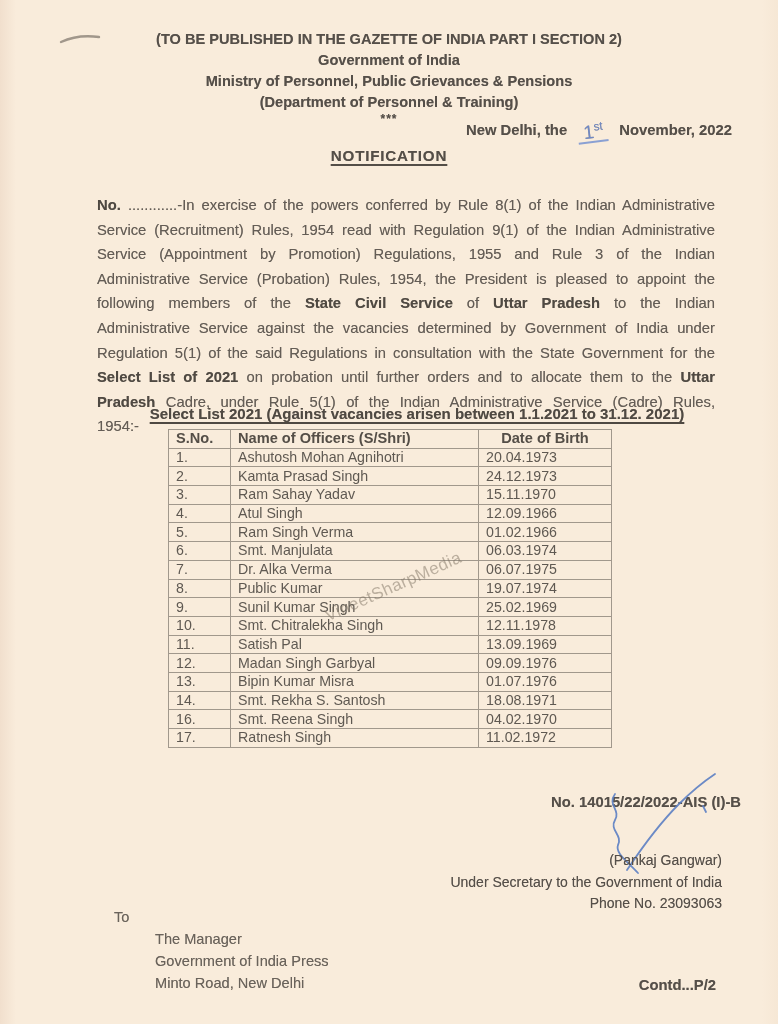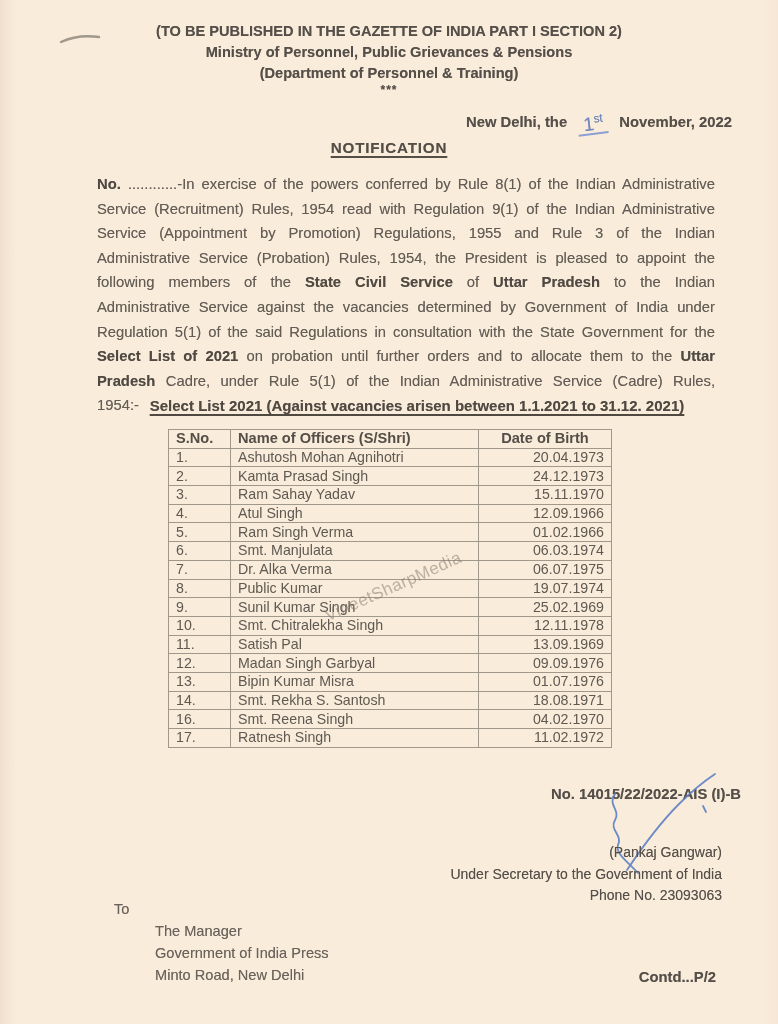--- a/index.html
+++ b/index.html
@@ -11,21 +11,21 @@
     width: 778px;
     height: 1024px;
     margin: 0 auto;
     background: linear-gradient(90deg, #f1dfcd 0px, #f9ecdb 16px, #f9ecdb 762px, #f6e7d5 778px);
     color: #625b54;
     overflow: hidden;
   }
   .seg-bold { font-weight: bold; color: #4f4942; }
 
   
-  .inktext { text-shadow: 0 0 0.6px rgba(98,91,84,0.55); }
+  .inktext { text-shadow: 0 0 0.6px rgba(98,91,84,0.55); margin-top: 8px; }
 
   .doc-header {
     position: absolute;
     top: 21px; left: 0; right: 0;
     text-align: center;
     font-size: 14.6px;
     font-weight: bold;
     color: #554f49;
     line-height: 21px;
   }
@@ -62,21 +62,21 @@
     color: #544e47;
   }
   .doc-title span {
     text-decoration: underline;
     text-underline-offset: 3px;
     text-decoration-thickness: 1.5px;
   }
 
   .body-par {
     position: absolute;
-    top: 172px; left: 97px;
+    top: 185px; left: 97px;
     width: 618px;
     font-size: 14.8px;
     line-height: 24.6px;
     text-align: justify;
     word-spacing: 2.2px;
     color: #645d56;
   }
 
   .select-heading {
     position: absolute;
@@ -110,21 +110,21 @@
     white-space: nowrap;
   }
   table.officers th {
     font-weight: bold;
     color: #544e47;
     font-size: 14.6px;
   }
   table.officers .w-sno  { width: 62px;  }
   table.officers .w-name { width: 248px; }
   table.officers .w-dob  { width: 133px; text-align: center; }
-  table.officers td.col2 { text-align: right; }
+  table.officers td.col2 { text-align: left; }
 
   .watermark {
     position: absolute;
     top: 607px; left: 326px;
     transform: rotate(-24deg);
     transform-origin: left center;
     font-size: 17px;
     letter-spacing: 0.5px;
     color: rgba(125, 114, 98, 0.5);
     white-space: nowrap;
@@ -160,20 +160,21 @@
 <body>
 
 <div class="page">
 
   <svg class="corner-mark-svg" width="46" height="22" viewBox="0 0 46 22">
     <path d="M 3 14 Q 20 6 41 9" stroke="#a1978b" stroke-width="2.4" fill="none" stroke-linecap="round"></path>
   </svg>
 
   <div class="doc-header inktext">
     <div>(TO BE PUBLISHED IN THE GAZETTE OF INDIA PART I SECTION 2)</div>
+    <div>Government of India</div>
     <div>Ministry of Personnel, Public Grievances &amp; Pensions</div>
     <div>(Department of Personnel &amp; Training)</div>
     <div class="stars">***</div>
   </div>
 
   <div class="date-line inktext">
     <span>New Delhi, the</span>
     <span class="hand-day"><span>1</span><sup>st</sup></span>
     <span>November, 2022</span>
   </div>

